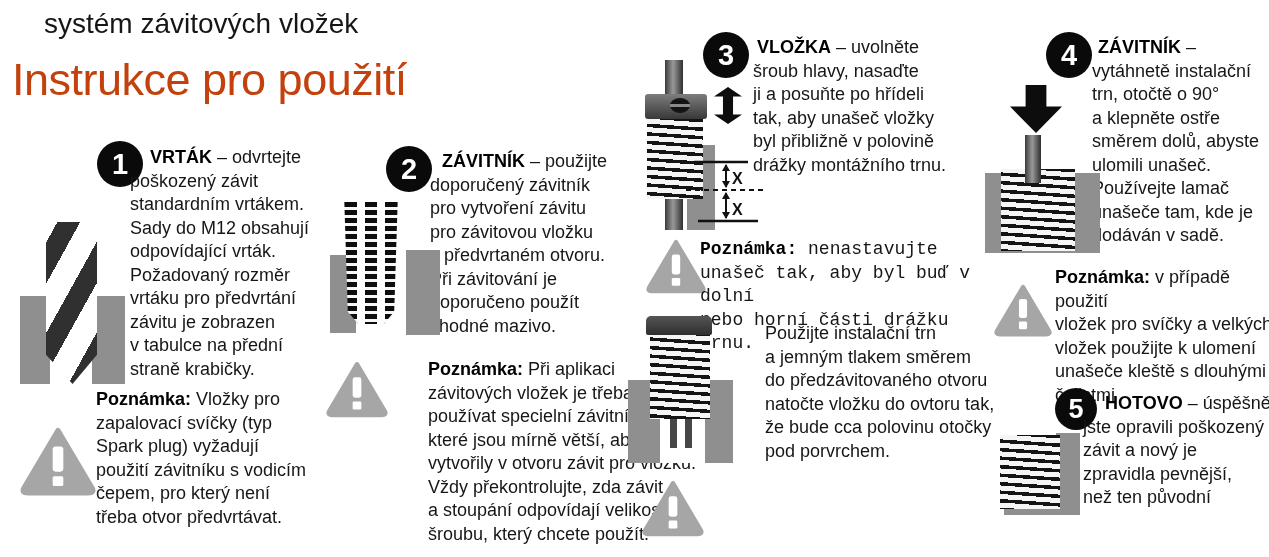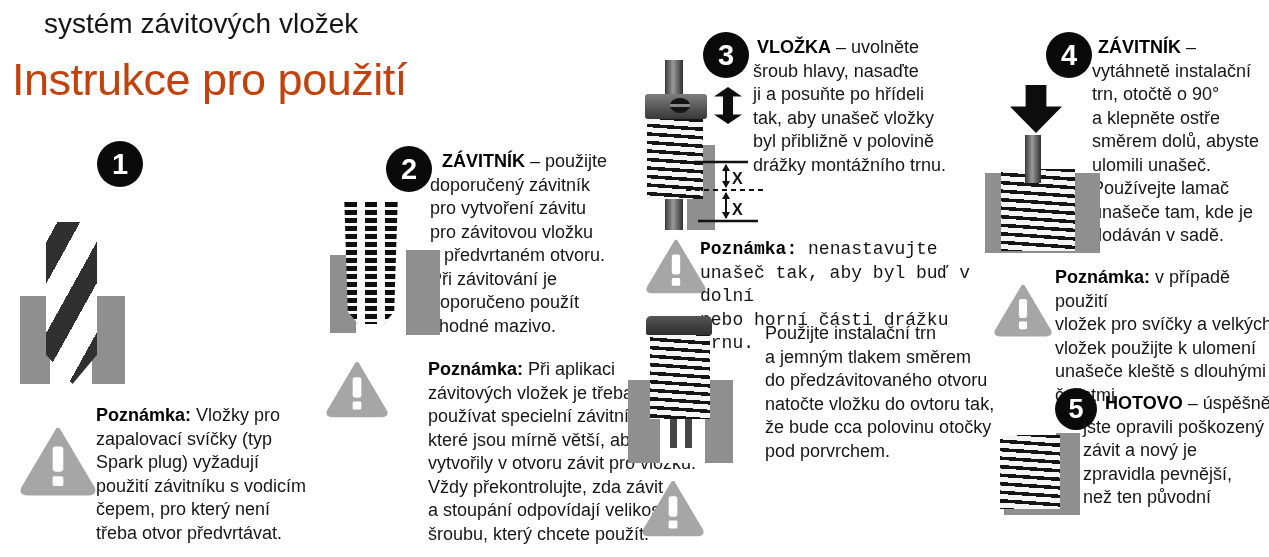--- a/index.html
+++ b/index.html
@@ -32,35 +32,45 @@
 </style>
 </head>
 <body>
 
 <div class="page">
 
   <div class="abs kicker">systém závitových vložek</div>
   <div class="abs main-title">Instrukce pro použití</div>
 
   <div class="abs badge" style="left:97px;top:141px;">1</div>
+  <div class="abs txt" style="left:130px;top:146px;width:210px;text-indent:20px;"><b>VRTÁK</b> <span>– odvrtejte
+poškozený závit
+standardním vrtákem.
+Sady do M12 obsahují
+odpovídající vrták.
+Požadovaný rozměr
+vrtáku pro předvrtání
+závitu je zobrazen
+v tabulce na přední
+straně krabičky.</span></div>
 
   <div class="abs" style="left:18px;top:222px;width:108px;height:165px;">
     <div class="abs gray" style="left:2px;top:74px;width:30px;height:88px;"></div>
     <div class="abs gray" style="left:74px;top:74px;width:33px;height:88px;"></div>
     <div class="abs drill-bit" style="left:28px;top:0;width:51px;height:162px;"></div>
   </div>
 
   <div class="abs" style="left:20px;top:426px;width:76px;height:70px;">
     <svg viewBox="0 0 100 88" width="76" height="70">
         <path d="M50 4 L95 80 Q98 86 90 86 L10 86 Q2 86 5 80 Z" fill="#a6a6a6" stroke="#a6a6a6" stroke-width="7" stroke-linejoin="round"></path>
         <rect x="43" y="25" width="14" height="33" rx="4" fill="#fff"></rect>
         <rect x="43" y="64" width="14" height="13" rx="2" fill="#fff"></rect>
       </svg>
   </div>
-  <div class="abs txt" style="left:96px;top:404px;width:250px;"><b>Poznámka:</b> <span>Vložky pro
+  <div class="abs txt" style="left:96px;top:388px;width:250px;"><b>Poznámka:</b> <span>Vložky pro
 zapalovací svíčky (typ
 Spark plug) vyžadují
 použití závitníku s vodicím
 čepem, pro který není
 třeba otvor předvrtávat.</span></div>
 
   <div class="abs badge" style="left:386px;top:146px;">2</div>
   <div class="abs txt" style="left:430px;top:150px;width:220px;text-indent:12px;"><b>ZÁVITNÍK</b> <span>– použijte
 doporučený závitník
 pro vytvoření závitu

